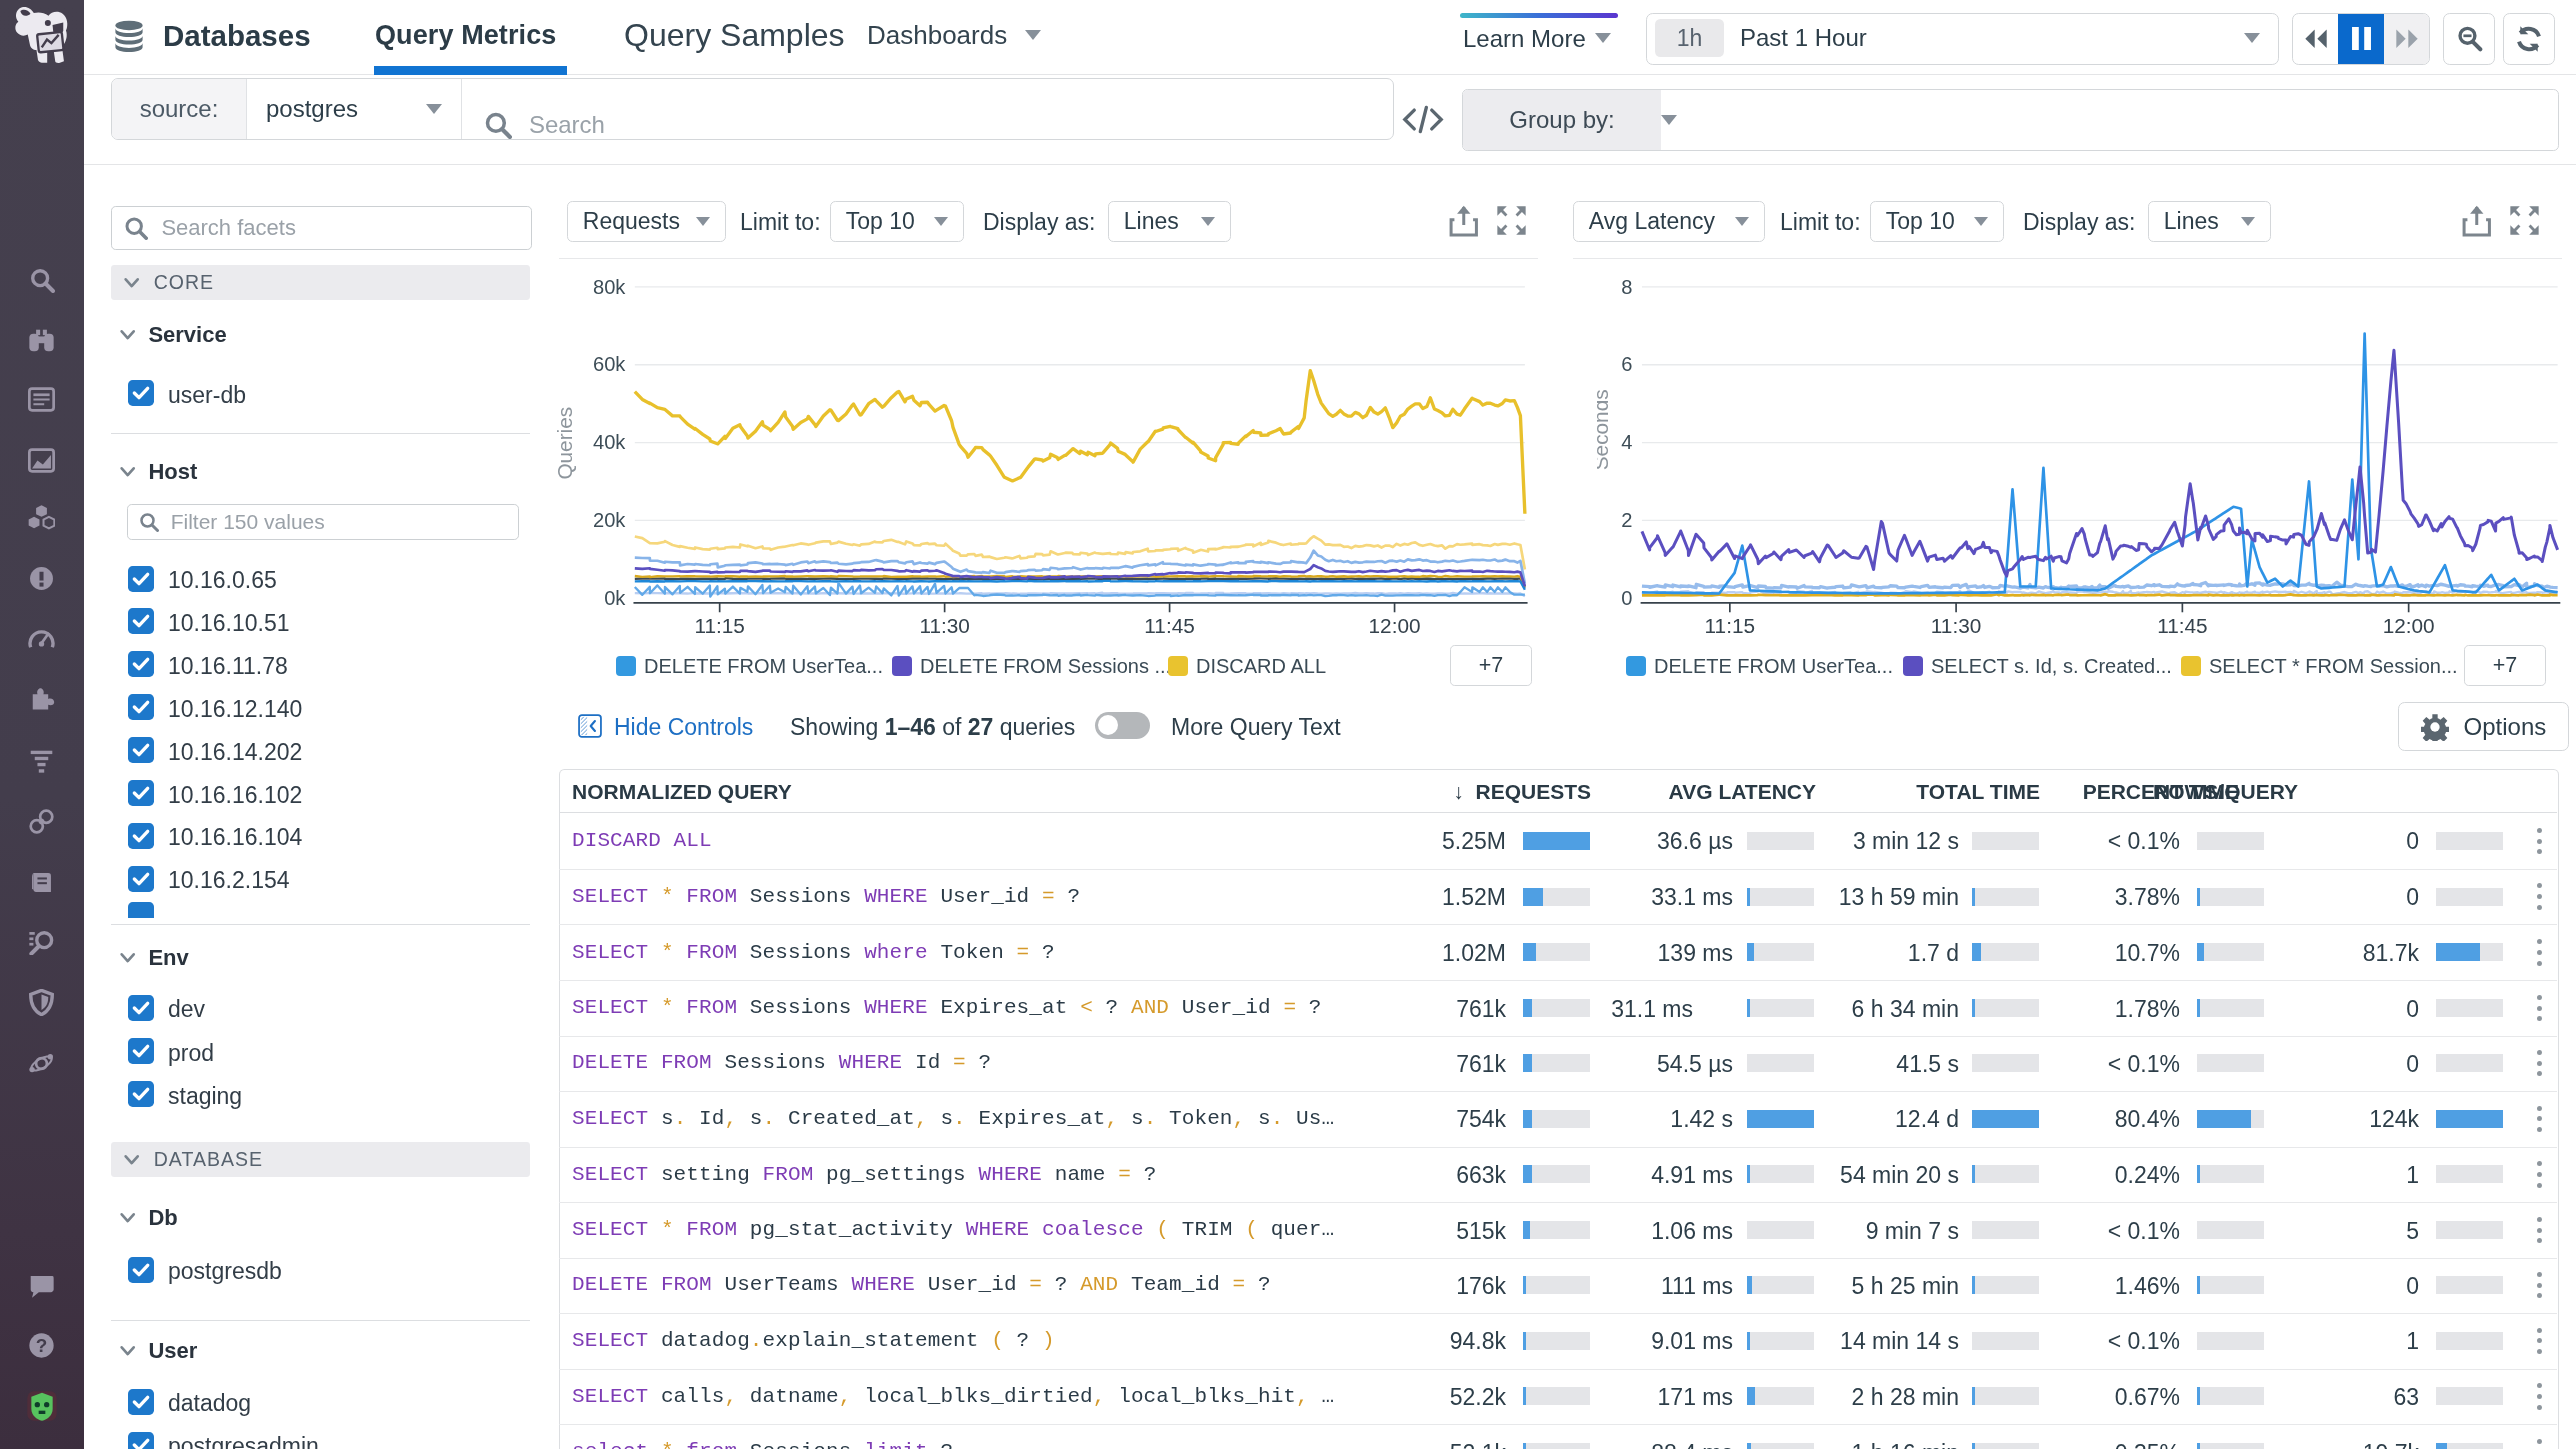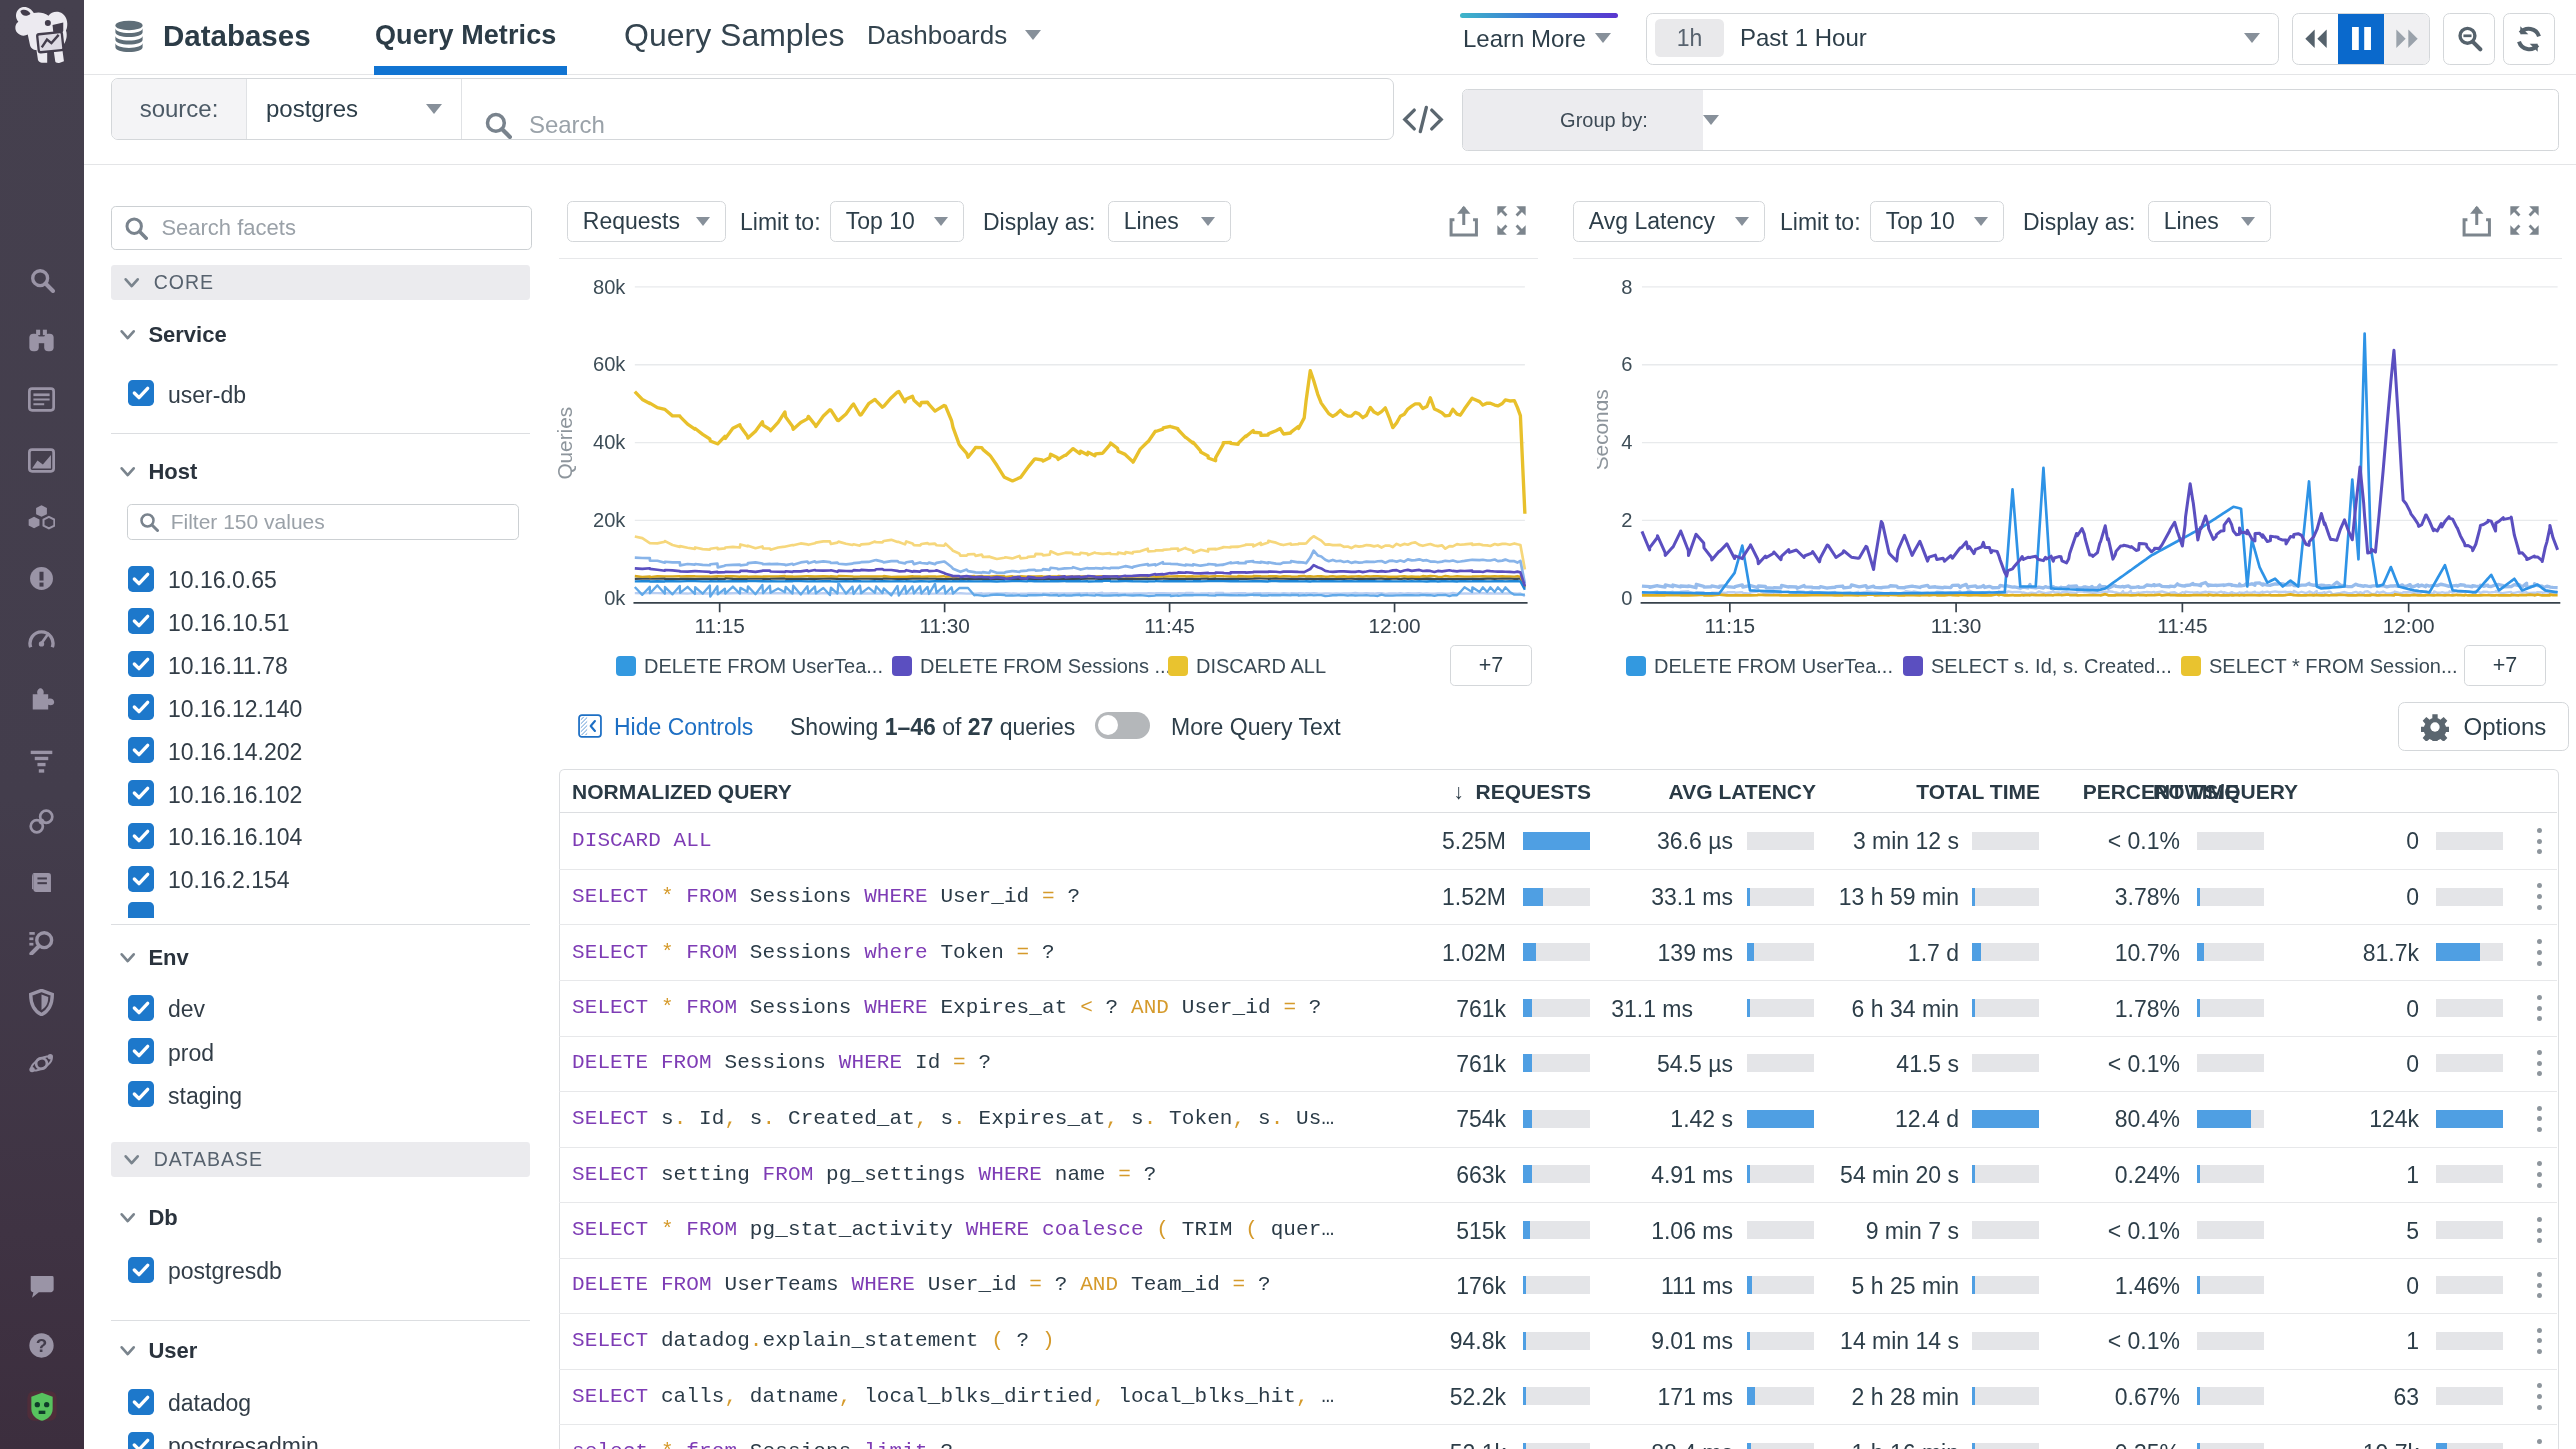--- a/index.html
+++ b/index.html
@@ -207,21 +207,21 @@
     <span style="margin-left:17.4px;font-size:24px;color:#9aa2a9;">Search</span>
   </div>
 <svg class="abs" style="left:1402px;top:102px;" width="42" height="35" viewBox="0 0 62 52">
 <g stroke="#5b6770" stroke-width="5" fill="none" stroke-linecap="round">
 <path d="M18 12 L4 26 L18 40"></path>
       <path d="M44 12 L58 26 L44 40"></path>
       <line x1="36" y1="8" x2="27" y2="44"></line>
     </g>
   </svg>
 <div class="abs" style="left:1462px;top:89px;width:1095px;height:60px;border:1.3px solid #d4d7da;border-radius:5.4px;background:#fff;overflow:hidden;display:flex;align-items:center;">
-    <div style="width:198px;height:100%;background:#ececef;display:flex;align-items:center;justify-content:center;font-size:20px;color:#3d4a55;padding-left:42px;">Group by:</div>
+    <div style="width:198px;height:100%;background:#ececef;display:flex;align-items:center;justify-content:center;font-size:24px;color:#3d4a55;">Group by:</div>
     <span class="caret" style="position:static;margin-right:17.4px;"></span>
   </div>
 <div class="abs" style="left:111px;top:206px;width:419px;height:42px;border:1.3px solid #ccd0d3;border-radius:4.7px;background:#fff;display:flex;align-items:center;">
     <svg style="margin-left:12px;" width="24" height="24" viewBox="0 0 40 40">
       <circle cx="17" cy="17" r="12" fill="none" stroke="#79838d" stroke-width="5"></circle>
       <line x1="26" y1="26" x2="37" y2="37" stroke="#79838d" stroke-width="6" stroke-linecap="round"></line>
     </svg>
     <span style="margin-left:13.4px;font-size:22px;color:#9aa1a8;">Search facets</span>
   </div>
 <div class="secbar" style="top:265px;">

